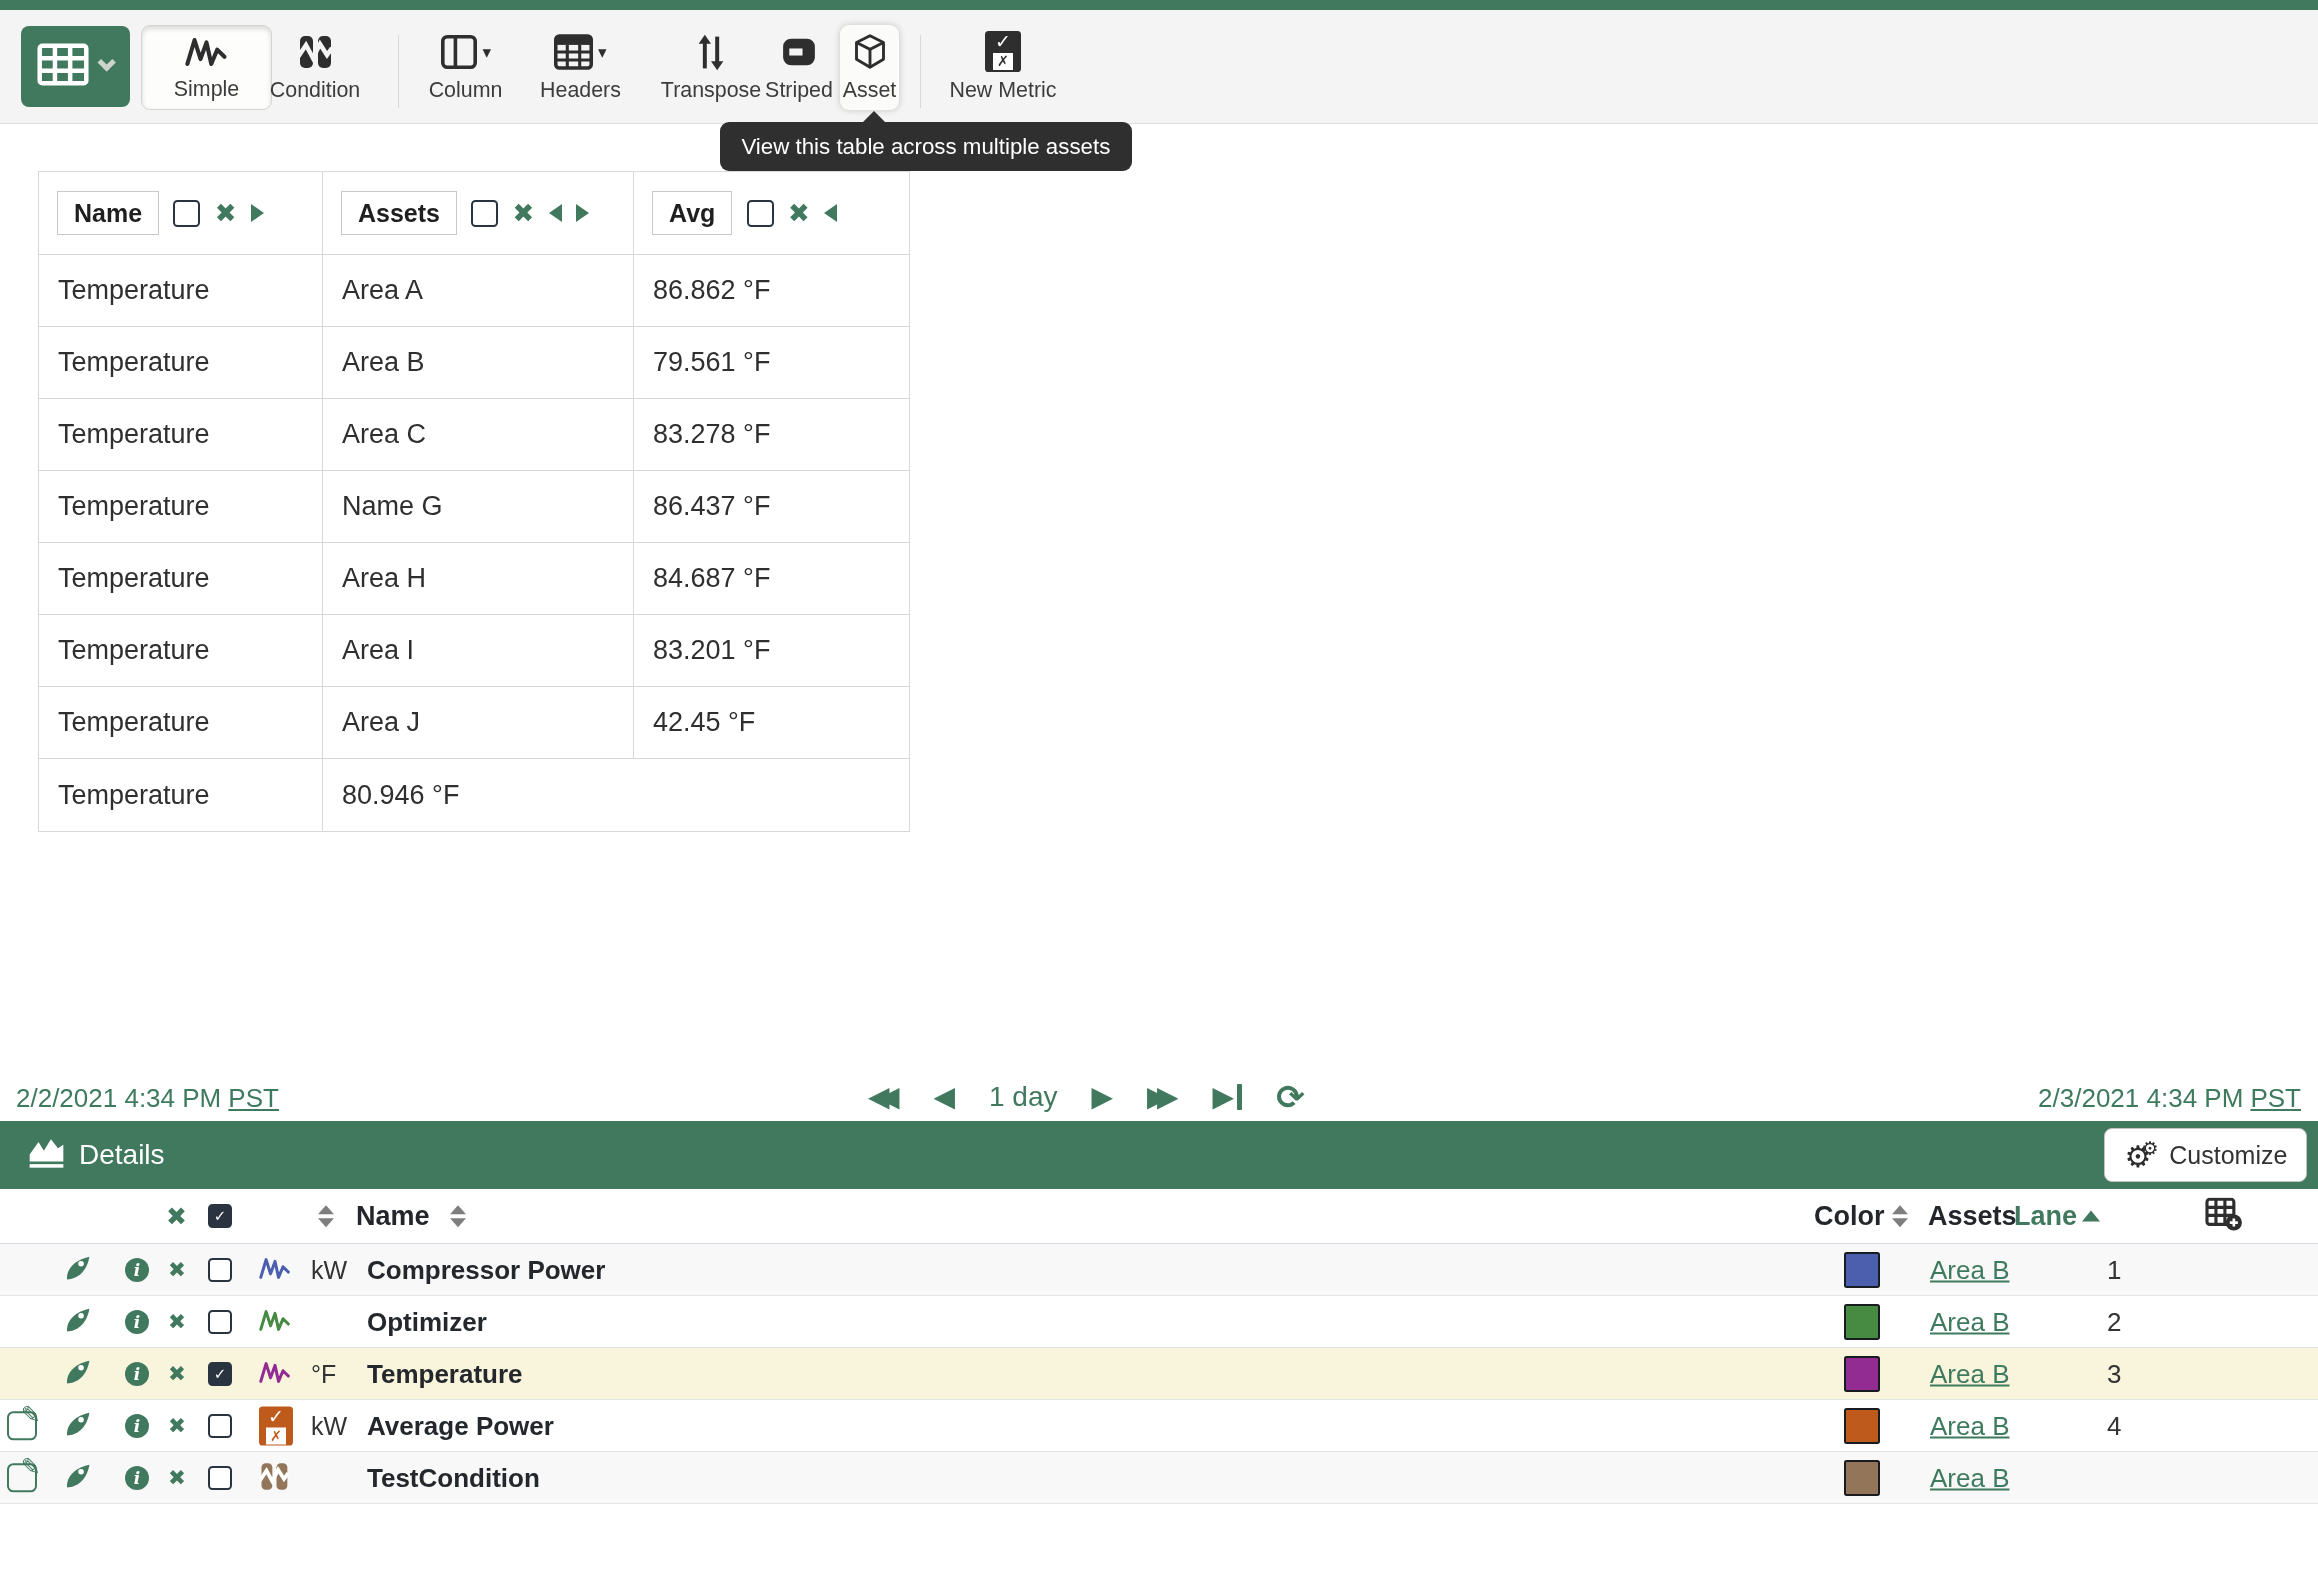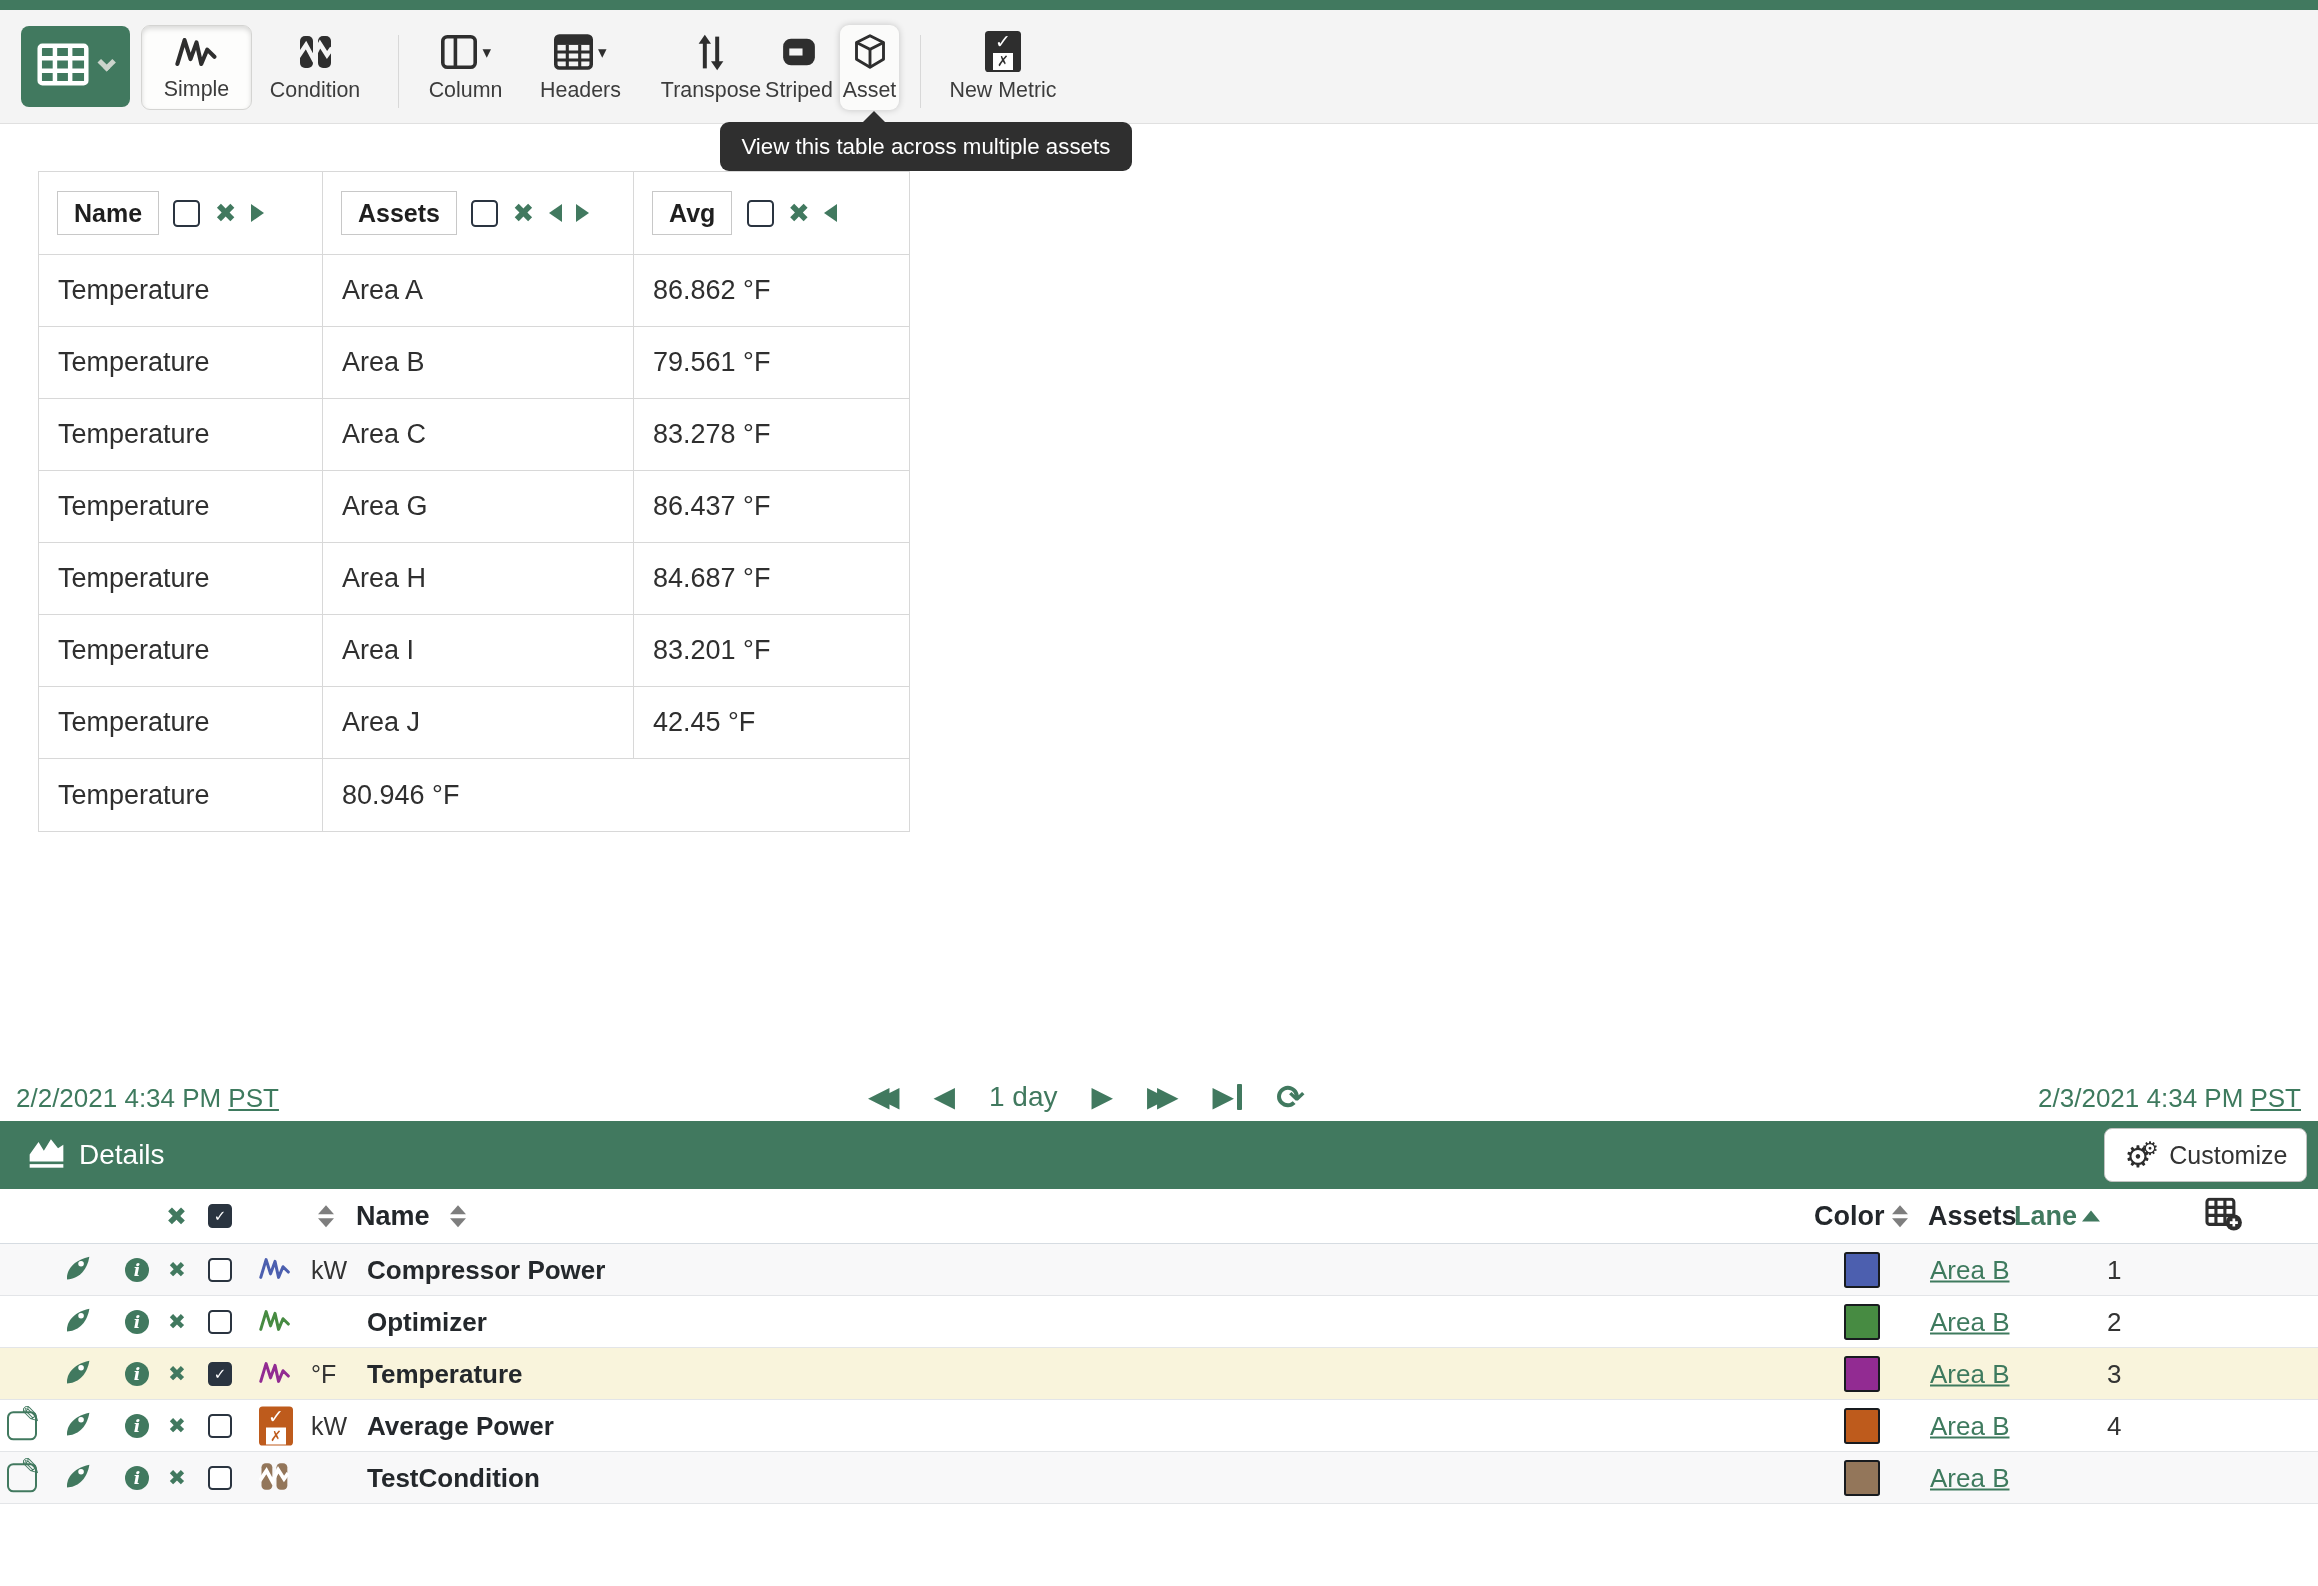--- a/index.html
+++ b/index.html
@@ -104,21 +104,21 @@
             <rect x="3" y="3" width="52" height="42" rx="3" fill="none" stroke="#fff" stroke-width="5"></rect>
             <line x1="3" y1="17" x2="55" y2="17" stroke="#fff" stroke-width="5"></line>
             <line x1="3" y1="31" x2="55" y2="31" stroke="#fff" stroke-width="5"></line>
             <line x1="20" y1="5" x2="20" y2="45" stroke="#fff" stroke-width="5"></line>
             <line x1="37" y1="5" x2="37" y2="45" stroke="#fff" stroke-width="5"></line>
           </svg>
       </span>
       <span class="chev"></span>
     </div>
 
-    <div class="tbtn selected" style="left:141px;width:111px">
+    <div class="tbtn selected" style="left:141px;width:131px">
       <span class="ico">
         <svg width="43" height="38" viewBox="0 0 36 30">
             <polyline points="2,25 8,5 13,21 18,7 22,25 27,13 33,19" fill="none" stroke="#2e2e2e" stroke-width="3.4" stroke-linecap="round" stroke-linejoin="round"></polyline>
           </svg>
       </span>
       <span class="lbl">Simple</span>
     </div>
 
     <div class="tbtn" style="left:257px;width:116px">
       <span class="ico">
@@ -242,21 +242,21 @@
       <div class="mcell">Area B</div>
       <div class="mcell">79.561 °F</div>
     </div>
     <div class="mrow">
       <div class="mcell">Temperature</div>
       <div class="mcell">Area C</div>
       <div class="mcell">83.278 °F</div>
     </div>
     <div class="mrow">
       <div class="mcell">Temperature</div>
-      <div class="mcell">Area G</div>
+      <div class="mcell">Name G</div>
       <div class="mcell">86.437 °F</div>
     </div>
     <div class="mrow">
       <div class="mcell">Temperature</div>
       <div class="mcell">Area H</div>
       <div class="mcell">84.687 °F</div>
     </div>
     <div class="mrow">
       <div class="mcell">Temperature</div>
       <div class="mcell">Area I</div>

